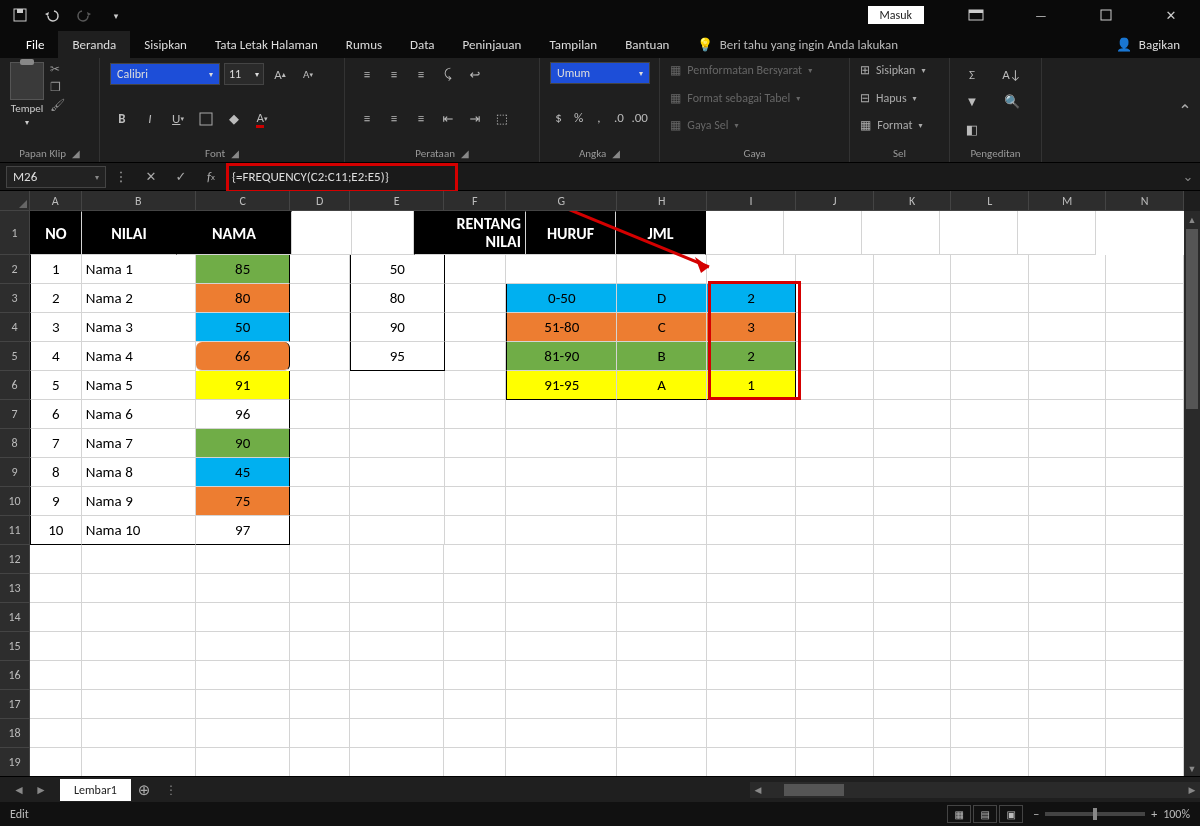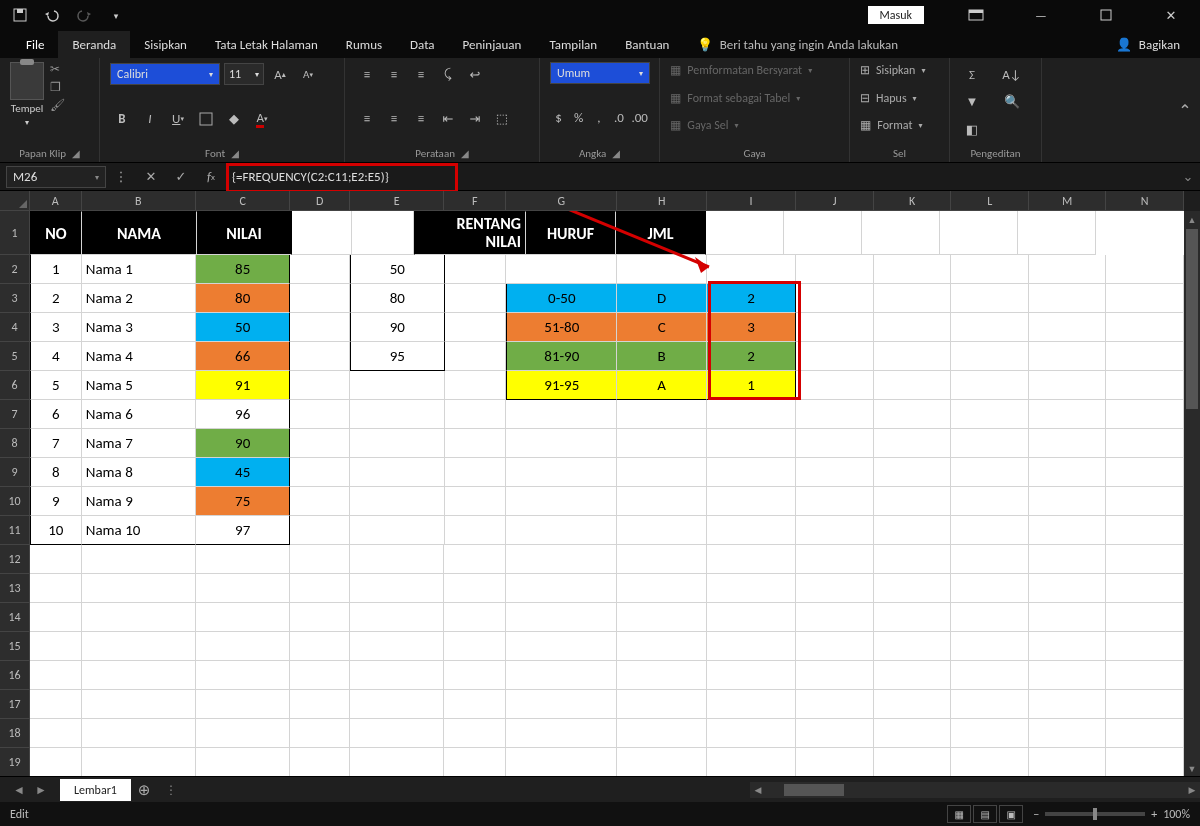--- a/index.html
+++ b/index.html
@@ -391,22 +391,22 @@
         <div class="rh">14</div>
         <div class="rh">15</div>
         <div class="rh">16</div>
         <div class="rh">17</div>
         <div class="rh">18</div>
         <div class="rh">19</div>
       </div>
     <div id="cellsarea" class="cells-area">
         <div class="gridrow" style="height: 44px;">
           <div class="cell hdr b-left b-top" style="width: 52px;">NO</div>
+          <div class="cell hdr b-top b-right" style="width: 95px;">NILAI</div>
           <div class="cell hdr b-top" style="width: 115px;">NAMA</div>
-          <div class="cell hdr b-top b-right" style="width: 95px;">NILAI</div>
           <div class="cell " style="width: 60px;"></div>
           <div class="cell " style="width: 62px;"></div>
           <div class="cell hdr b-top b-left" style="width: 112px; white-space: normal; text-align: right; line-height: 1.1;">RENTANG NILAI</div>
           <div class="cell hdr b-top" style="width: 90px;">HURUF</div>
           <div class="cell hdr b-top b-right" style="width: 90px;">JML</div>
           <div class="cell " style="width: 78px;"></div>
           <div class="cell " style="width: 78px;"></div>
           <div class="cell " style="width: 78px;"></div>
           <div class="cell " style="width: 78px;"></div>
           <div class="cell " style="width: 78px;"></div>
@@ -455,21 +455,21 @@
           <div class="cell c-center b-right orange " style="width: 90px;">3</div>
           <div class="cell " style="width: 78px;"></div>
           <div class="cell " style="width: 78px;"></div>
           <div class="cell " style="width: 78px;"></div>
           <div class="cell " style="width: 78px;"></div>
           <div class="cell " style="width: 78px;"></div>
         </div>
         <div class="gridrow">
           <div class="cell c-center b-left " style="width: 52px;">4</div>
           <div class="cell " style="width: 115px;">Nama 4</div>
-          <div class="cell c-center b-right orange " style="width: 95px;">66</div>
+          <div class="cell c-center b-right orange " style="width: 95px; border-radius: 6px;">66</div>
           <div class="cell " style="width: 60px;"></div>
           <div class="cell c-center b-left b-right b-bot" style="width: 95px;">95</div>
           <div class="cell " style="width: 62px;"></div>
           <div class="cell c-center b-left green " style="width: 112px;">81-90</div>
           <div class="cell c-center green " style="width: 90px;">B</div>
           <div class="cell c-center b-right green " style="width: 90px;">2</div>
           <div class="cell " style="width: 78px;"></div>
           <div class="cell " style="width: 78px;"></div>
           <div class="cell " style="width: 78px;"></div>
           <div class="cell " style="width: 78px;"></div>

